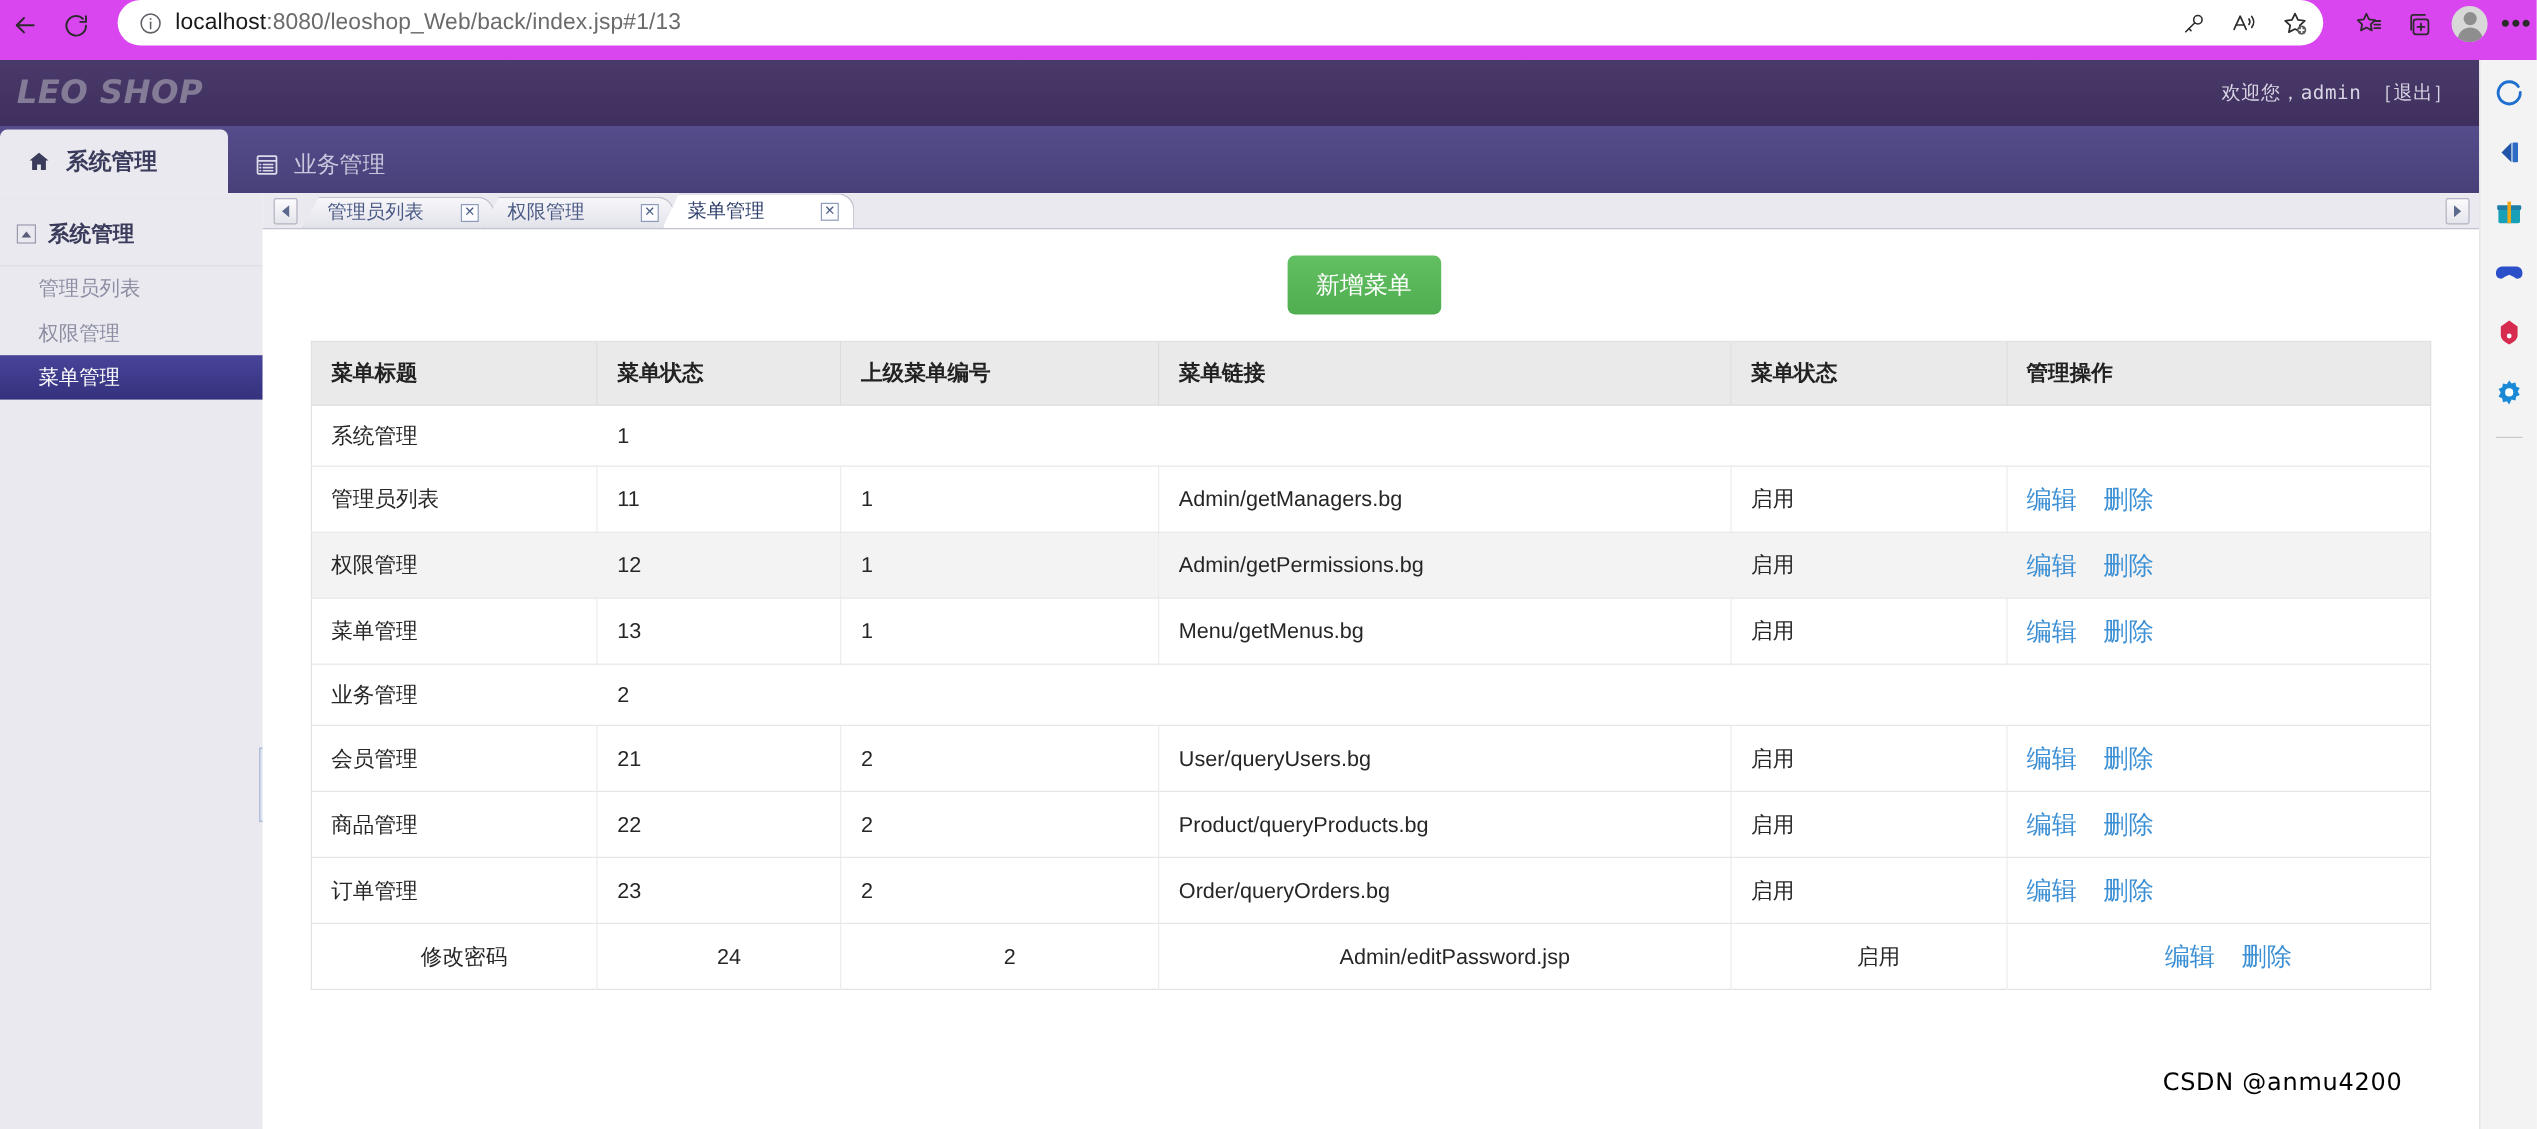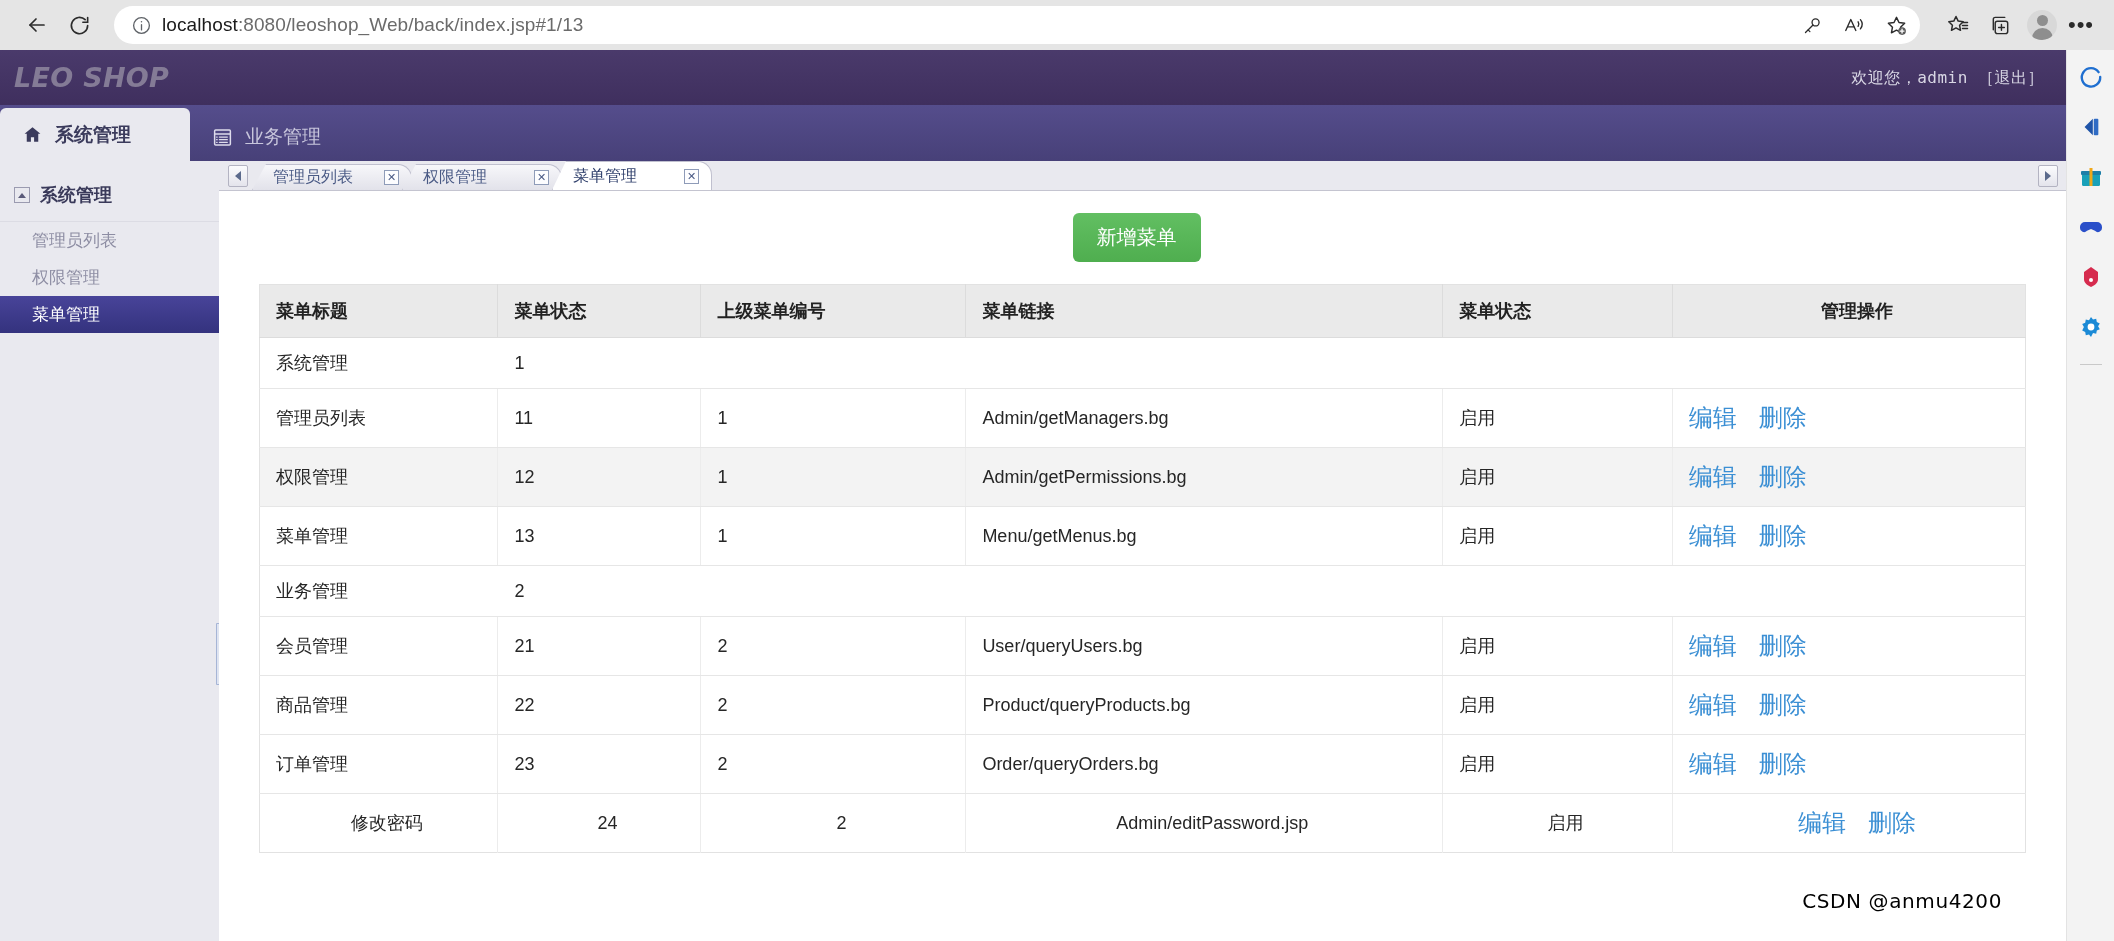--- a/index.html
+++ b/index.html
@@ -6,24 +6,24 @@
   html, body {
     width: 2114px; height: 941px;
     font-family: "Liberation Sans", "DejaVu Sans", sans-serif;
     background: #ffffff;
     overflow: hidden;
   }
 
   
   .browser-chrome {
     height: 50px;
-    background: #e5e5e5;
-    display: flex;
-    align-items: center;
-    padding: 0 16px;
+    background: #d946ef;
+    display: flex;
+    align-items: flex-start;
+    padding: 0 0;
     position: relative;
   }
   .nav-btn {
     width: 42px; height: 42px;
     display: flex; align-items: center; justify-content: center;
     border-radius: 6px;
     flex: 0 0 auto;
     color: #2b2b2b;
   }
   .nav-btn svg { display: block; }
@@ -385,42 +385,42 @@
   table.data thead th {
     background: #eaeaea;
     text-align: left;
     font-weight: bold;
     color: #222;
     padding: 14px 0 14px 16px;
     border-bottom: 1px solid #dcdcdc;
     border-right: 1px solid #dcdcdc;
     font-size: 18px;
   }
-  table.data thead th:last-child { border-right: none; text-align: center; }
+  table.data thead th:last-child { border-right: none; }
   table.data tbody td {
     padding: 13px 0 13px 16px;
     border-bottom: 1px solid #e6e6e6;
     border-right: 1px solid #ececec;
     color: #262626;
     vertical-align: middle;
     height: 48px;
     white-space: nowrap;
     overflow: hidden;
     text-overflow: ellipsis;
   }
   table.data tbody td:last-child { border-right: none; }
   table.data tbody tr.striped td { background: #f3f3f3; }
   table.data tbody tr.group td { border-right-color: transparent; }
   table.data tbody tr:last-child td { border-bottom: none; text-align: center; }
 
   .act-link {
     color: #3b8fd4;
     text-decoration: none;
     margin-right: 22px;
-    font-size: 24px;
+    font-size: 21px;
   }
   .act-link:last-child { margin-right: 0; }
 
   .watermark {
     position: absolute;
     right: 64px;
     bottom: 28px;
     color: #000000;
     font-size: 20px;
     font-family: "DejaVu Sans", sans-serif;

